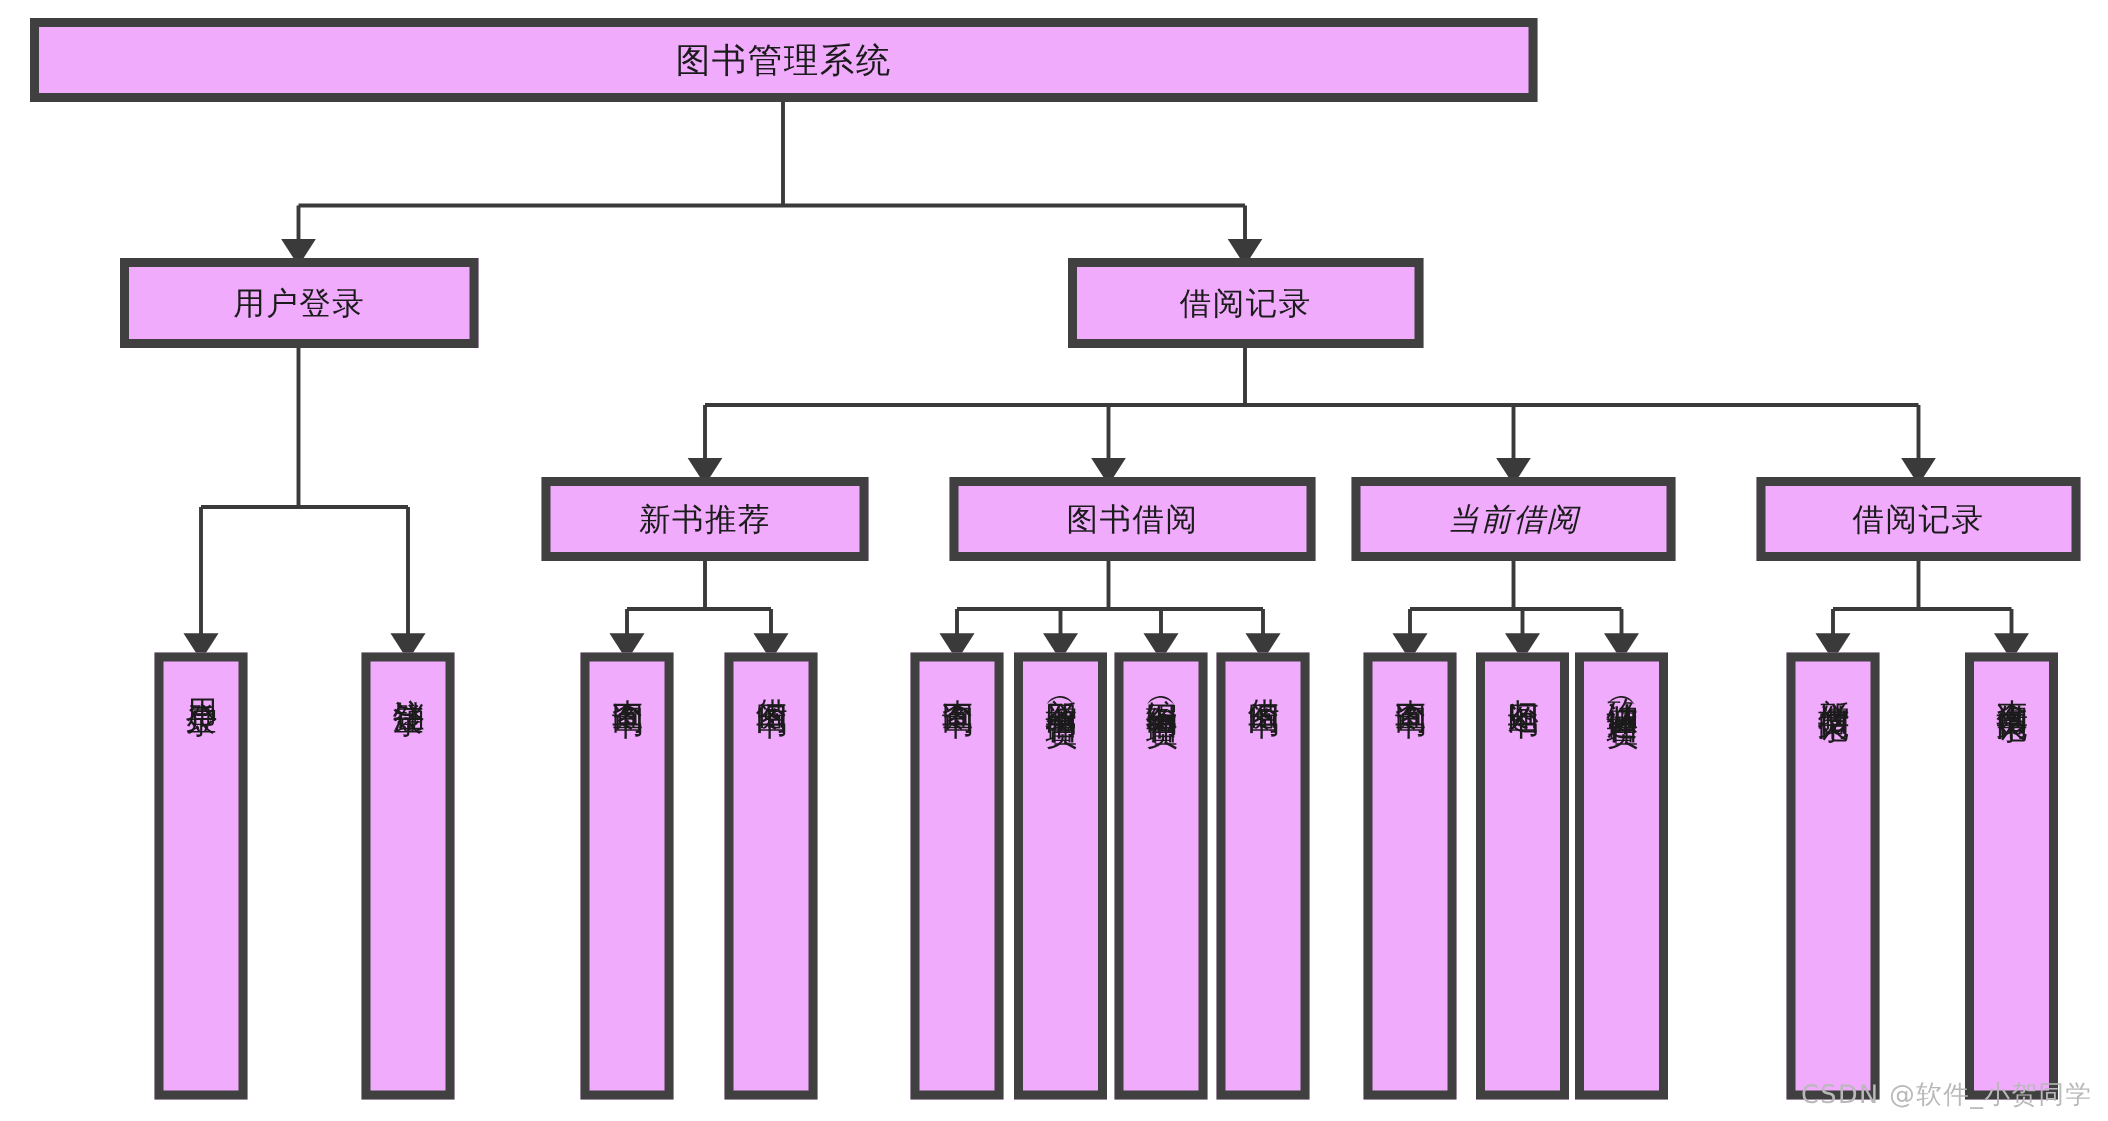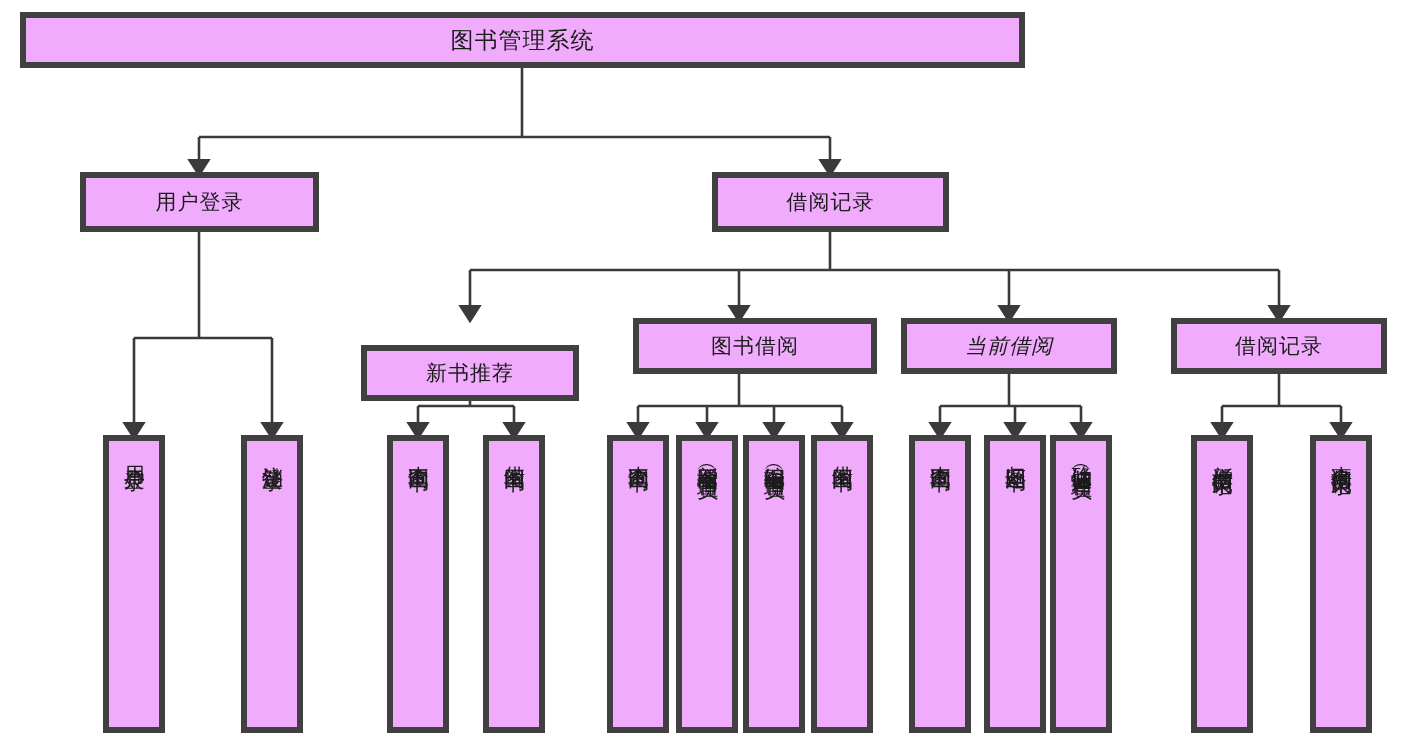--- a/index.html
+++ b/index.html
@@ -124,21 +124,21 @@
   <div id="nodes">
       <div class="node root" style="left: 20px; top: 12px; width: 1005px; height: 56px;">
         <span>图书管理系统</span>
       </div>
       <div class="node branch" style="left: 80px; top: 172px; width: 239px; height: 60px;">
         <span>用户登录</span>
       </div>
       <div class="node branch" style="left: 712px; top: 172px; width: 237px; height: 60px;">
         <span>借阅记录</span>
       </div>
-      <div class="node branch" style="left: 361px; top: 318px; width: 218px; height: 56px; margin-top: 27px;">
+      <div class="node branch" style="left: 361px; top: 318px; width: 218px; height: 56px;">
         <span>新书推荐</span>
       </div>
       <div class="node branch" style="left: 633px; top: 318px; width: 244px; height: 56px;">
         <span>图书借阅</span>
       </div>
       <div class="node branch" style="left: 901px; top: 318px; width: 216px; height: 56px; font-style: italic;">
         <span>当前借阅</span>
       </div>
       <div class="node branch" style="left: 1171px; top: 318px; width: 216px; height: 56px;">
         <span>借阅记录</span>
@@ -177,13 +177,14 @@
         <span class="vtext">确认归还（管理员）</span>
       </div>
       <div class="node leaf" style="left: 1191px; top: 435px; width: 62px; height: 298px;">
         <span class="vtext">新增借阅记录</span>
       </div>
       <div class="node leaf" style="left: 1310px; top: 435px; width: 62px; height: 298px;">
         <span class="vtext">查询借阅记录</span>
       </div>
     </div>
 
+  <div class="watermark">CSDN @软件_小贺同学</div>
 </div>
 
 </body></html>

